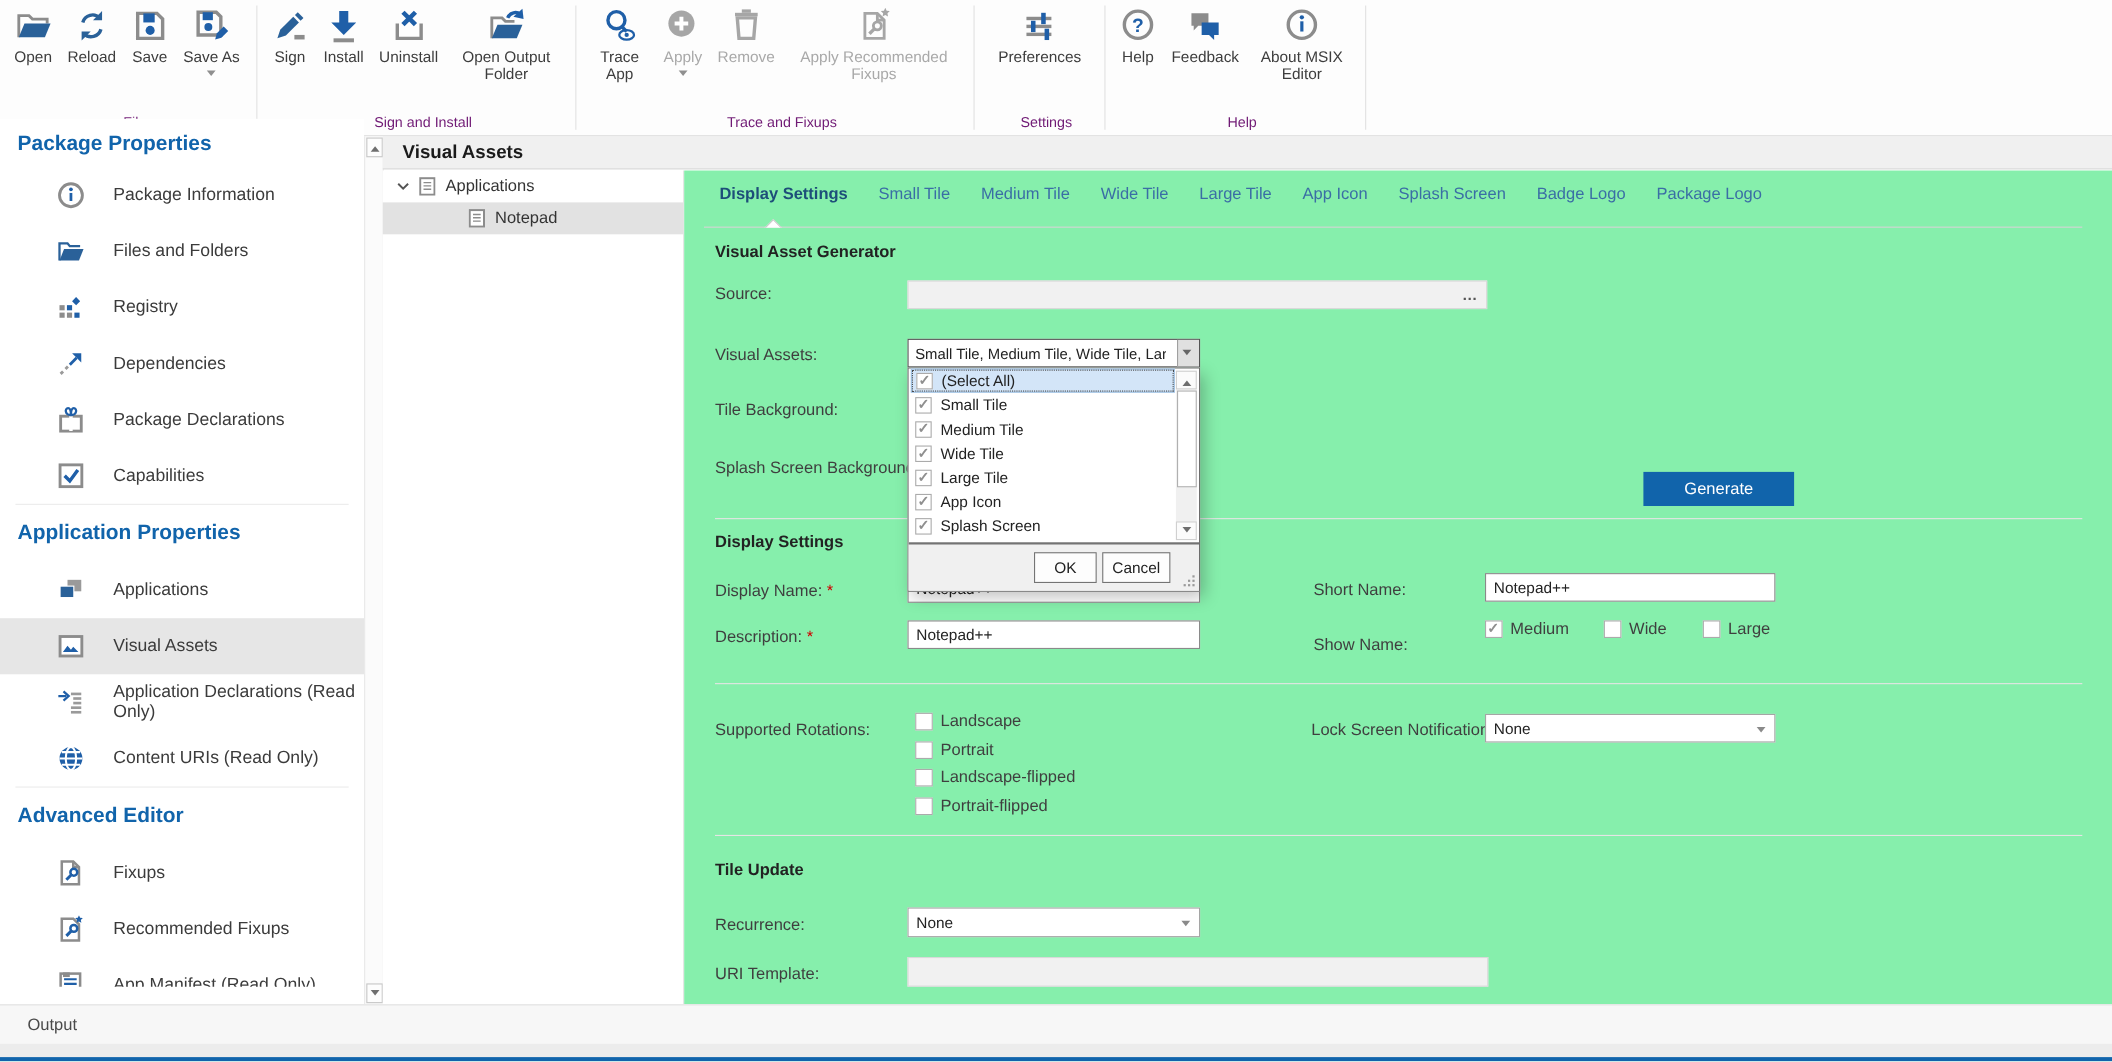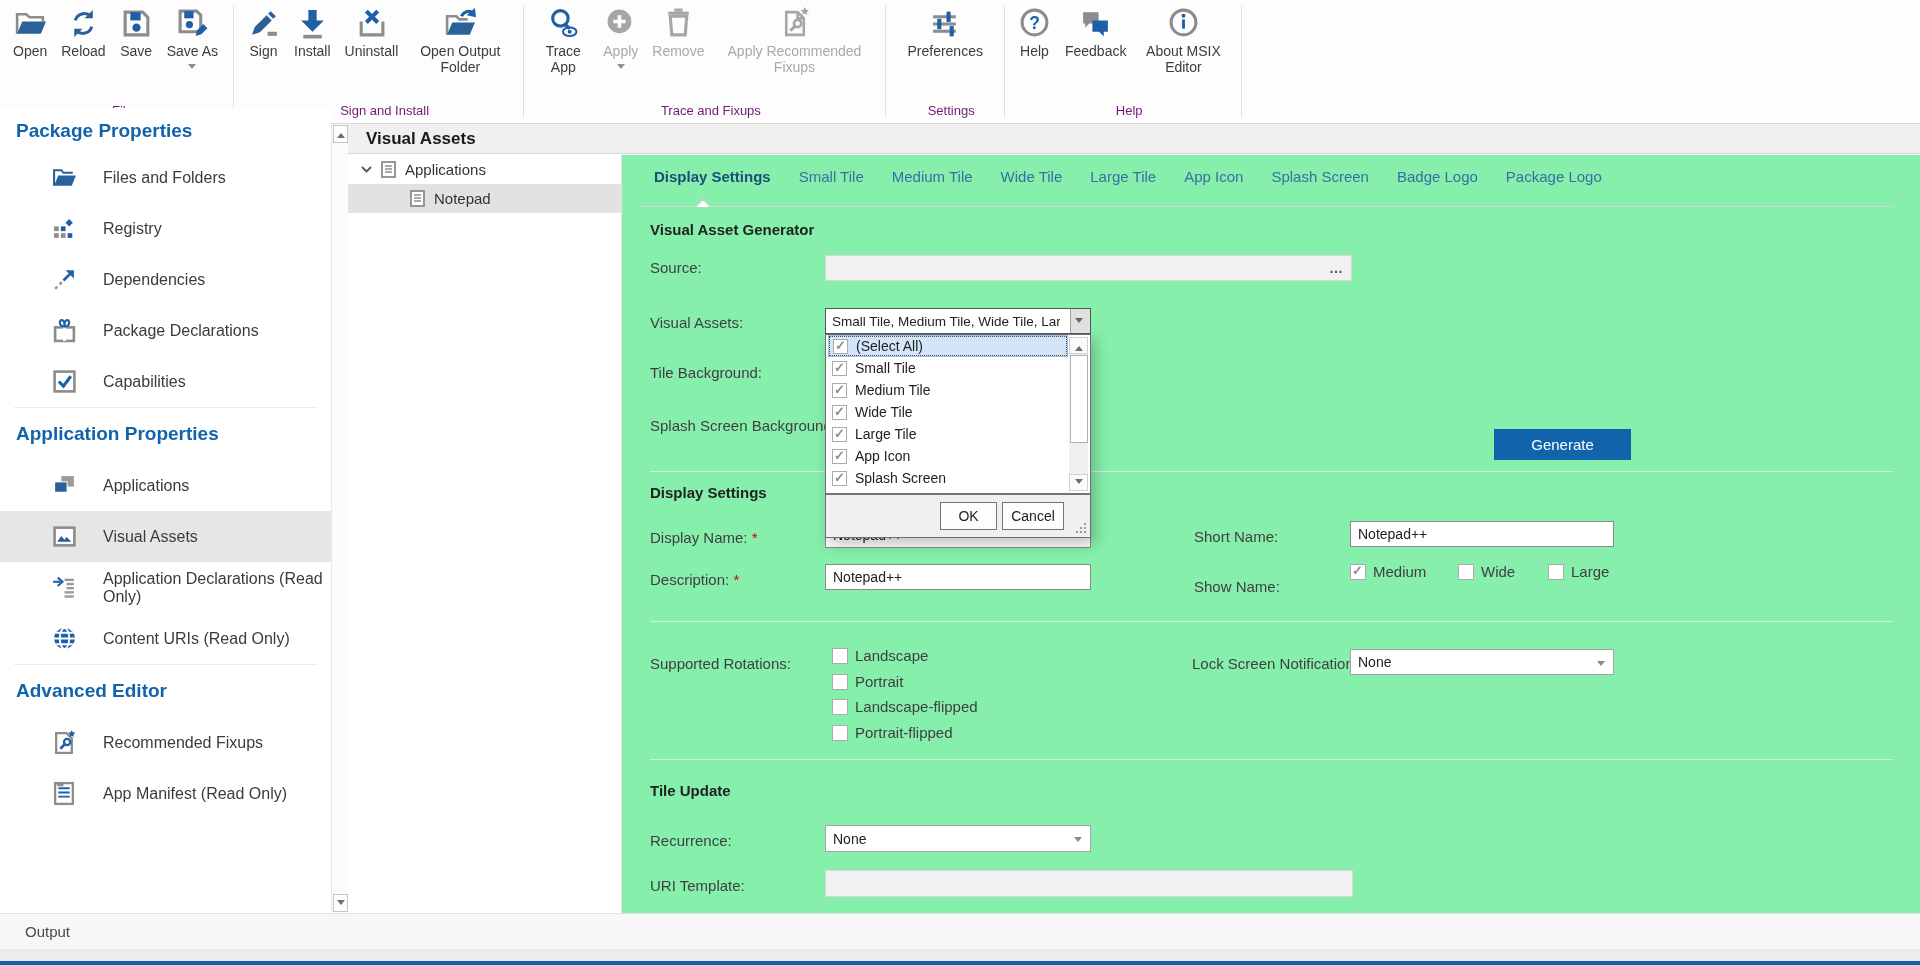--- a/index.html
+++ b/index.html
@@ -28,21 +28,21 @@
   .sb-scroll{position:absolute;top:124px;left:331px;width:16px;height:789px;background:#fbfbfb;border-left:1px solid #e8e8e8;border-right:1px solid #e8e8e8;}
   .sb-btn{position:absolute;left:1px;width:13px;height:16px;background:#fdfdfd;border:1px solid #c5c5c5;}
   .tri-up{width:0;height:0;border:4px solid transparent;border-bottom:5px solid #6e6e6e;margin:3px auto 0;}
   .tri-down{width:0;height:0;border:4px solid transparent;border-top:5px solid #6e6e6e;margin:5px auto 0;}
 
   
   .main-titlebar{position:absolute;top:124px;left:348px;right:0;height:30px;background:#f0f0f0;border-bottom:1px solid #d9d9d9;display:flex;align-items:center;padding-left:18px;font-size:17px;font-weight:bold;color:#1a1a1a;box-sizing:border-box;}
   .tree{position:absolute;top:155px;left:348px;width:273px;height:758px;background:#fff;border-right:1px solid #e3e3e3;}
   .tree-row{height:29px;display:flex;align-items:center;font-size:15px;color:#333;gap:9px;}
   .tree-row.root{padding-left:13px;}
-  .tree-row.child{padding-left:62px;background:#e2e2e2;}
+  .tree-row.child{padding-left:78px;background:#e2e2e2;}
 
   
   .content{position:absolute;top:155px;left:622px;right:0;height:758px;background:#86efac;}
   .tabs{position:absolute;top:10px;left:18px;display:flex;}
   .tab{padding:0 14px;font-size:15px;color:#3a6ea5;line-height:24px;cursor:default;}
   .tab.active{font-weight:bold;color:#1d4e79;}
   .tabline{position:absolute;top:51px;left:18px;right:27px;border-top:1px solid #d5d5d5;}
   .caret-wrap{position:absolute;top:44px;left:70px;width:22px;height:8px;overflow:hidden;z-index:2;}
   .caret{width:12px;height:12px;background:#fff;border:1px solid #c9c9c9;transform:rotate(45deg);margin:3px auto 0;}
 
@@ -267,20 +267,28 @@
       <div class="glabel">Help</div>
     </div>
     <div class="rsep"></div>
   </div>
 
   <div class="sidebar">
     <div class="sb-title">Package Properties</div>
 
     <div class="sb-item">
       <svg class="sic" viewBox="0 0 24 24">
+          <circle cx="12" cy="12" r="10" fill="none" stroke="#8c8c8c" stroke-width="2.5"></circle>
+          <rect x="10.8" y="10" width="2.4" height="7" fill="#1f5fa8"></rect>
+          <circle cx="12" cy="6.8" r="1.6" fill="#1f5fa8"></circle>
+        </svg>
+      <span>Package Information</span>
+    </div>
+    <div class="sb-item">
+      <svg class="sic" viewBox="0 0 24 24">
           <path d="M2 20V5h7l2 2.5h9" fill="none" stroke="#2a6199" stroke-width="2"></path>
           <path d="M2 20l4-10h17l-4 10z" fill="#2a6199"></path>
         </svg>
       <span>Files and Folders</span>
     </div>
     <div class="sb-item">
       <svg class="sic" viewBox="0 0 24 24">
           <g fill="#8c8c8c">
             <rect x="2" y="10" width="4.5" height="4.5"></rect>
             <rect x="2" y="16.5" width="4.5" height="4.5"></rect>
@@ -357,20 +365,29 @@
           <path d="M2 12h20M4 6.5h16M4 17.5h16" stroke="#fff" stroke-width="1.8" fill="none"></path>
         </svg>
       <span>Content URIs (Read Only)</span>
     </div>
 
     <div class="sb-div"></div>
     <div class="sb-title mid">Advanced Editor</div>
 
     <div class="sb-item">
       <svg class="sic" viewBox="0 0 24 24">
+          <path d="M4 2h10l5 5v15H4z" fill="none" stroke="#8c8c8c" stroke-width="2.2"></path>
+          <path d="M14 2v5h5" fill="none" stroke="#8c8c8c" stroke-width="2.2"></path>
+          <path d="M8 18l5-5" stroke="#1f5fa8" stroke-width="2.6" fill="none"></path>
+          <circle cx="14.5" cy="11.5" r="3" fill="none" stroke="#1f5fa8" stroke-width="2.2"></circle>
+        </svg>
+      <span>Fixups</span>
+    </div>
+    <div class="sb-item">
+      <svg class="sic" viewBox="0 0 24 24">
           <path d="M4 3h10l5 5v14H4z" fill="none" stroke="#8c8c8c" stroke-width="2.2"></path>
           <path d="M8 18l5-5" stroke="#1f5fa8" stroke-width="2.6" fill="none"></path>
           <circle cx="14.5" cy="11.5" r="3" fill="none" stroke="#1f5fa8" stroke-width="2.2"></circle>
           <path d="M19 0l1 2.2 2.4.3-1.8 1.7.5 2.4L19 5.4l-2.1 1.2.5-2.4-1.8-1.7 2.4-.3z" fill="#1f5fa8"></path>
         </svg>
       <span>Recommended Fixups</span>
     </div>
     <div class="sb-item">
       <svg class="sic" viewBox="0 0 24 24">
           <rect x="3" y="2" width="17" height="20" fill="none" stroke="#8c8c8c" stroke-width="2.2"></rect>

